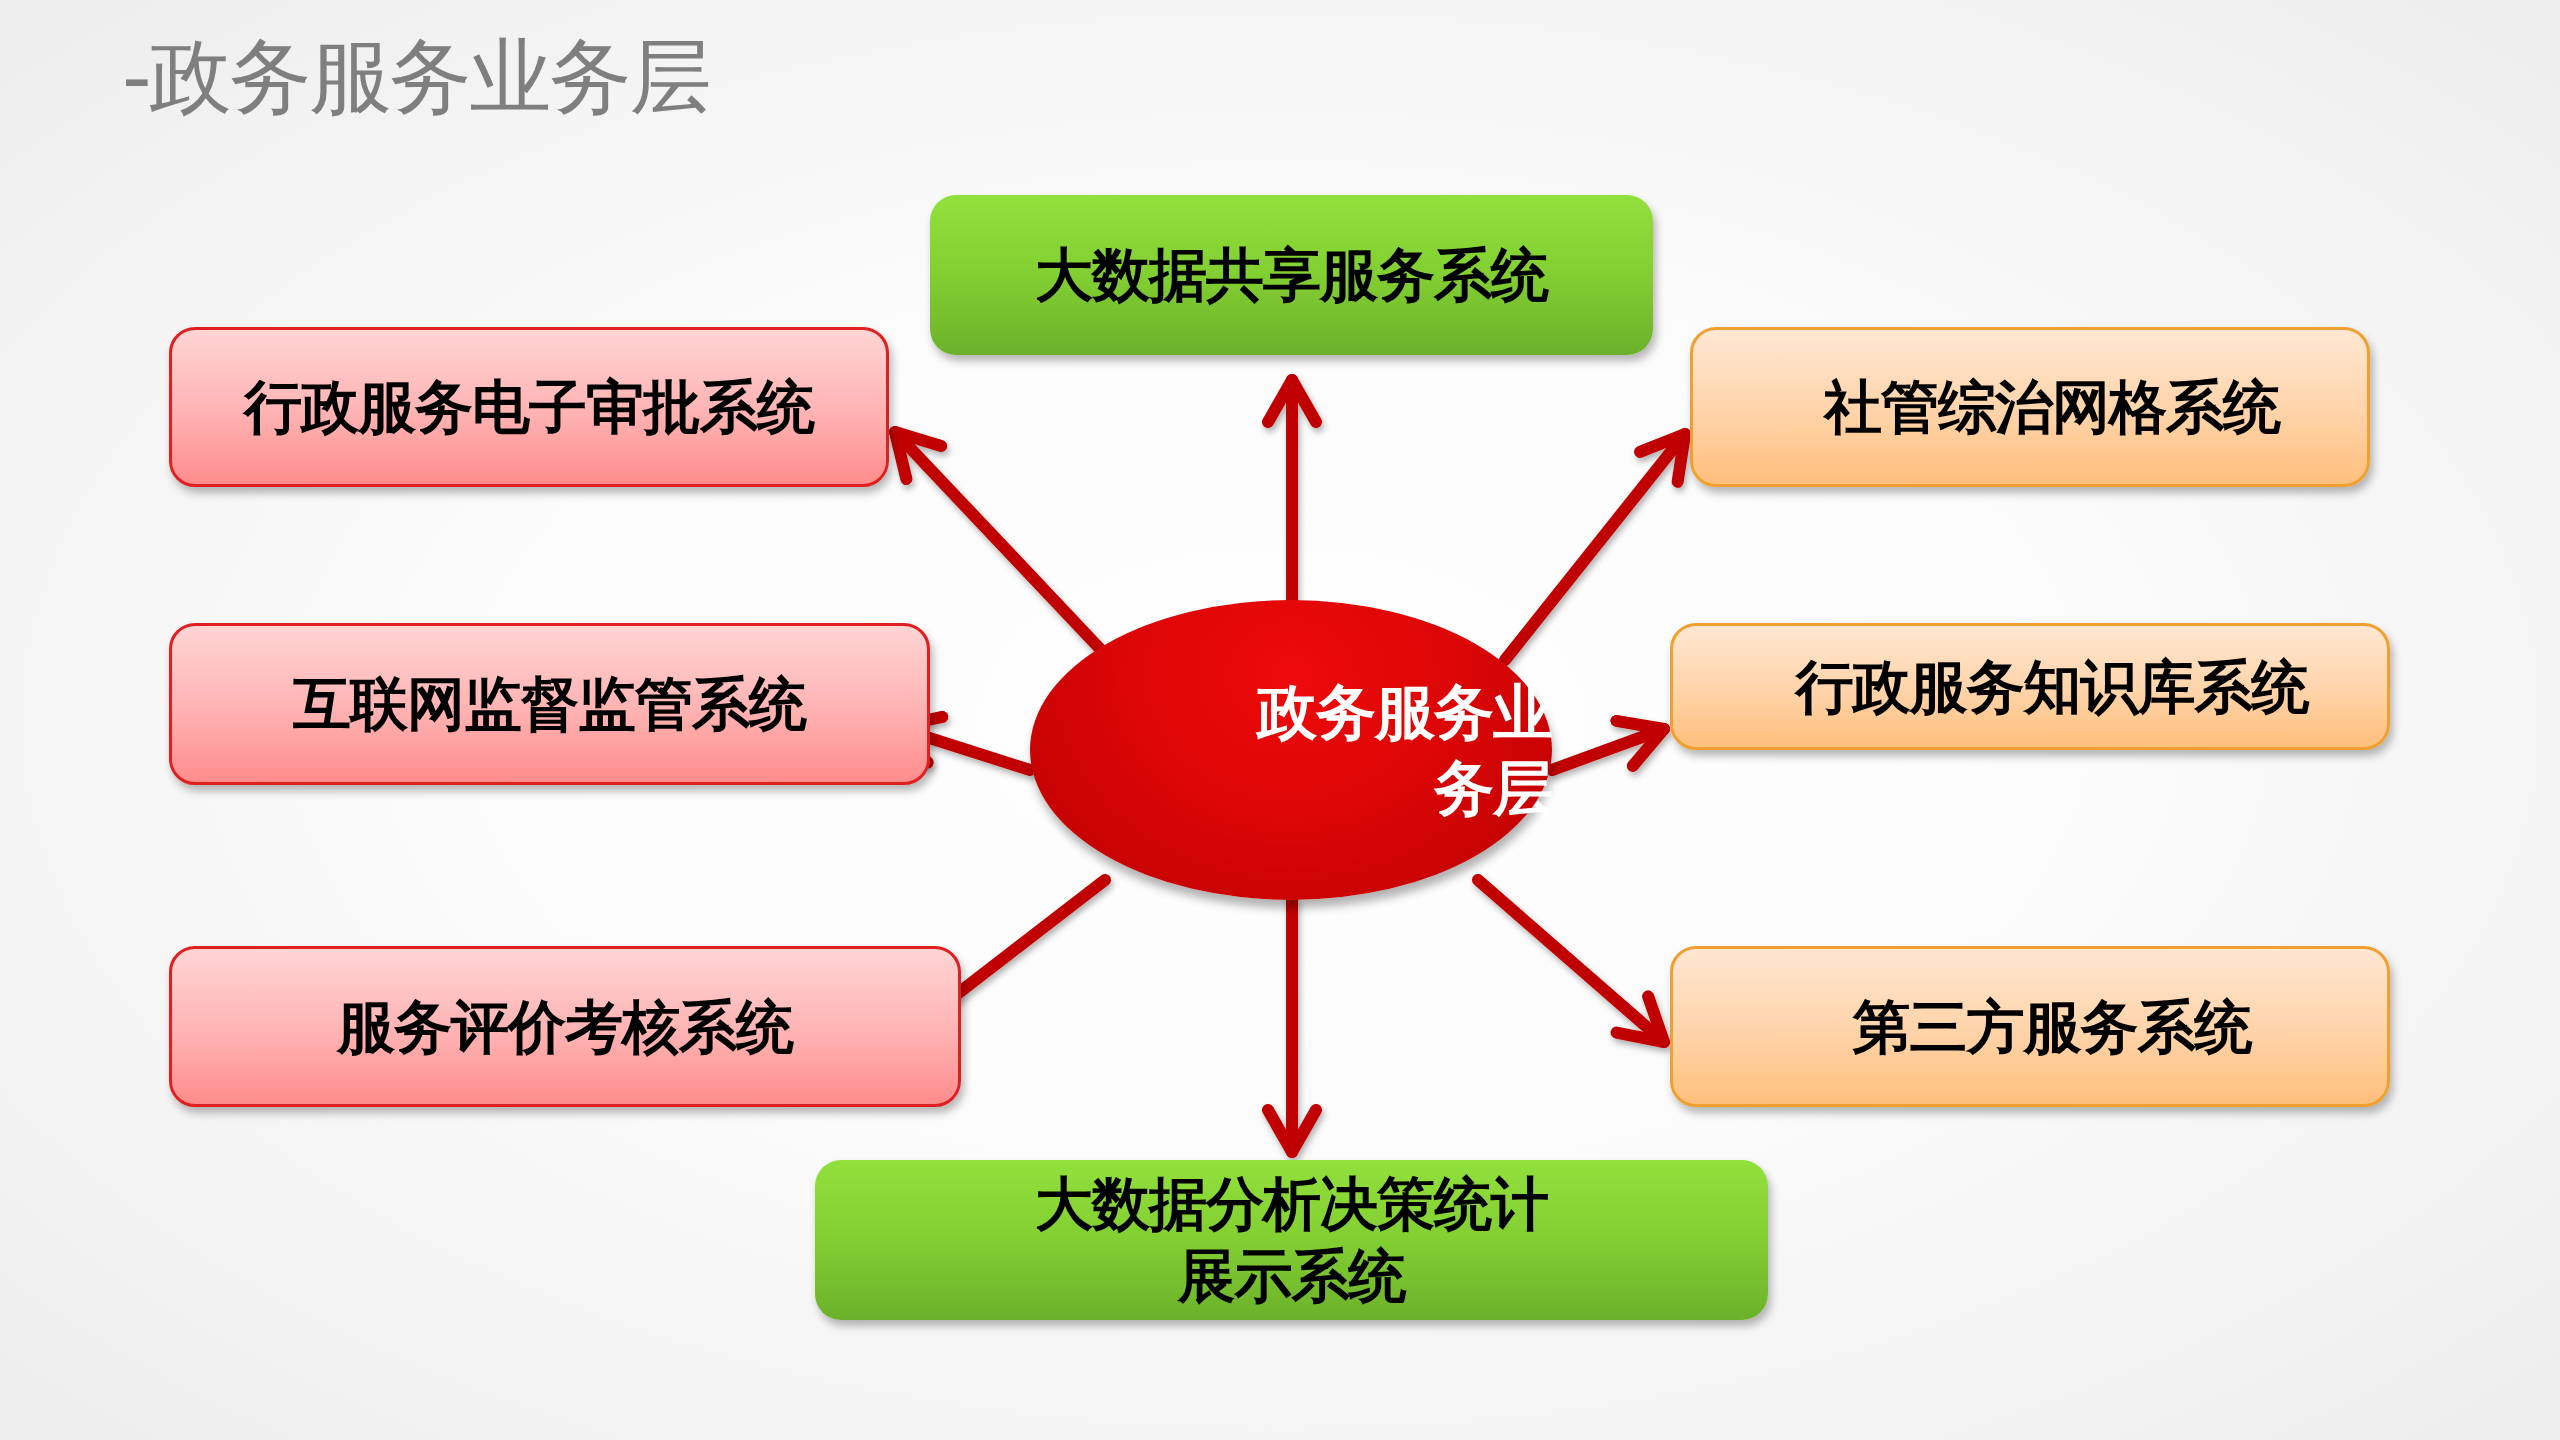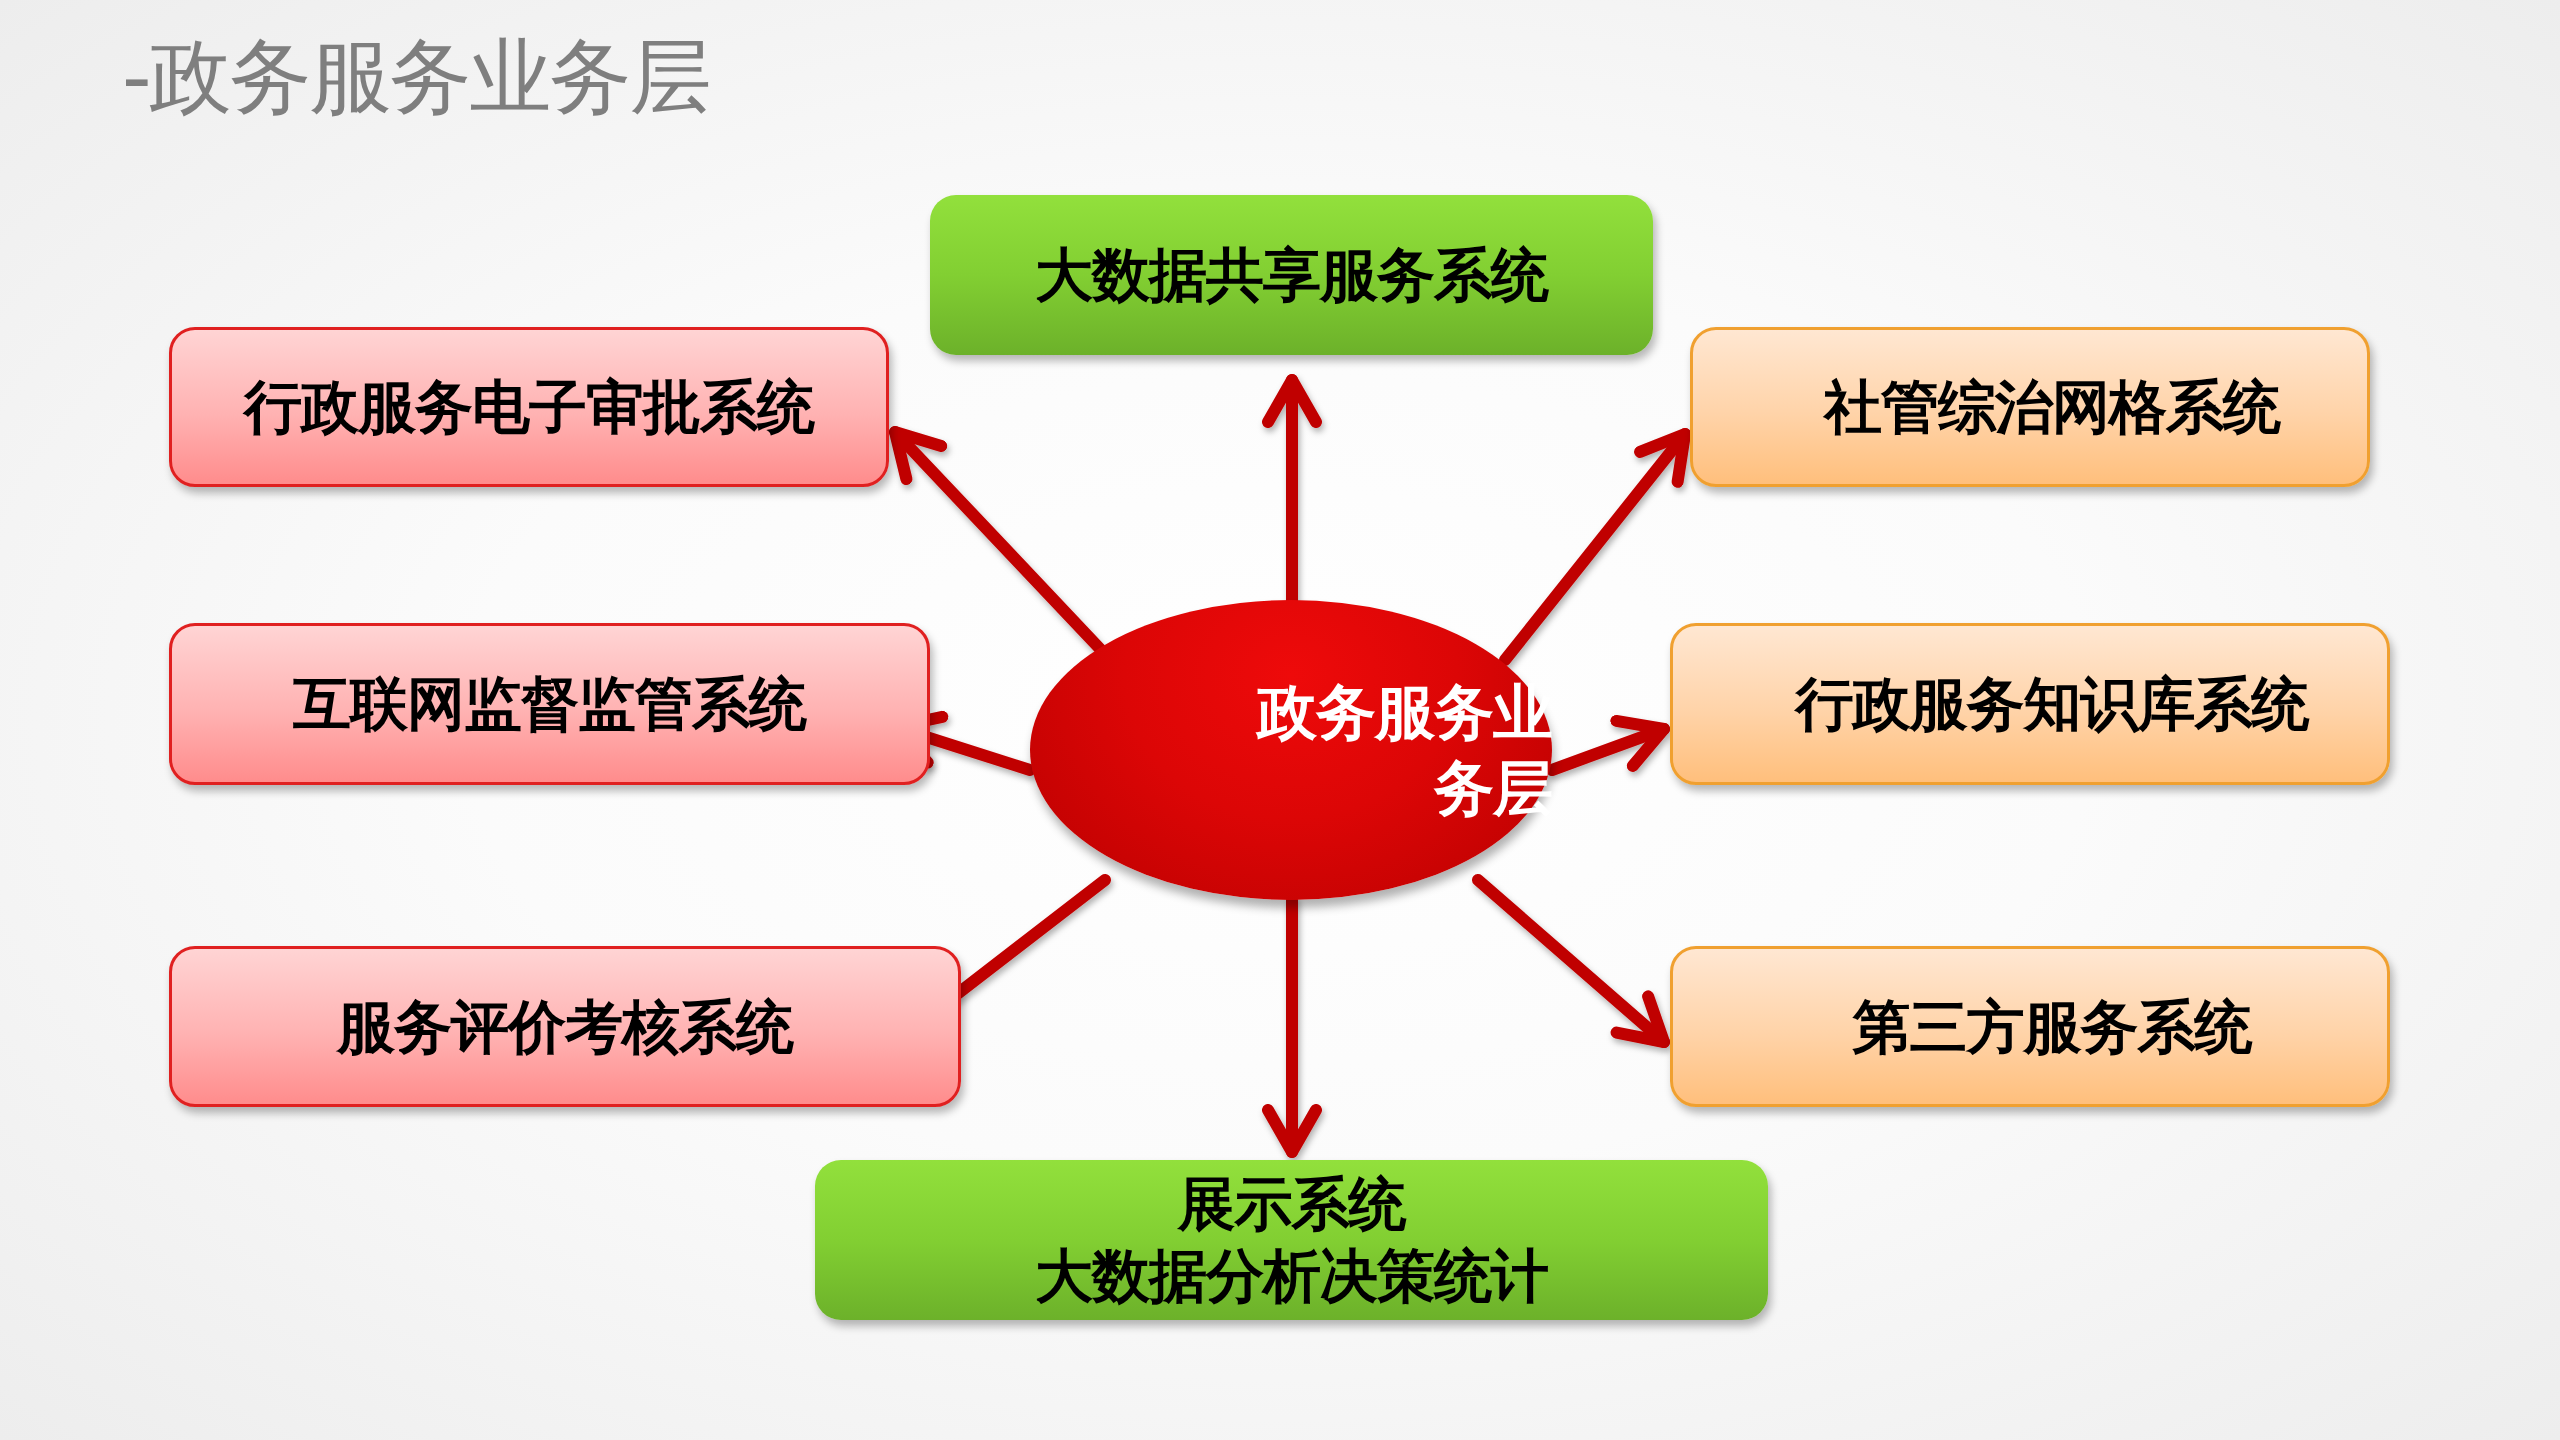--- a/index.html
+++ b/index.html
@@ -117,28 +117,28 @@
 <div class="box pink" style="left:169px; top:623px; width:761px; height:162px;">
   <span>互联网监督监管系统</span>
 </div>
 <div class="box pink" style="left:169px; top:946px; width:792px; height:161px;">
   <span>服务评价考核系统</span>
 </div>
 
 <div class="box orange" style="left:1690px; top:327px; width:680px; height:160px;">
   <span>社管综治网格系统</span>
 </div>
-<div class="box orange" style="left:1670px; top:623px; width:720px; height:162px;">
+<div class="box orange" style="left:1670px; top:623px; width:720px; height:127px;">
   <span>行政服务知识库系统</span>
 </div>
 <div class="box orange" style="left:1670px; top:946px; width:720px; height:161px;">
   <span>第三方服务系统</span>
 </div>
 
 <div class="box green" style="left:815px; top:1160px; width:953px; height:160px; flex-direction:column;">
+  <span>大数据分析决策统计</span>
   <span>展示系统</span>
-  <span>大数据分析决策统计</span>
 </div>
 
 <div class="center">
   <span>政务服务业</span>
   <span>务层</span>
 </div>
 
 </body></html>

